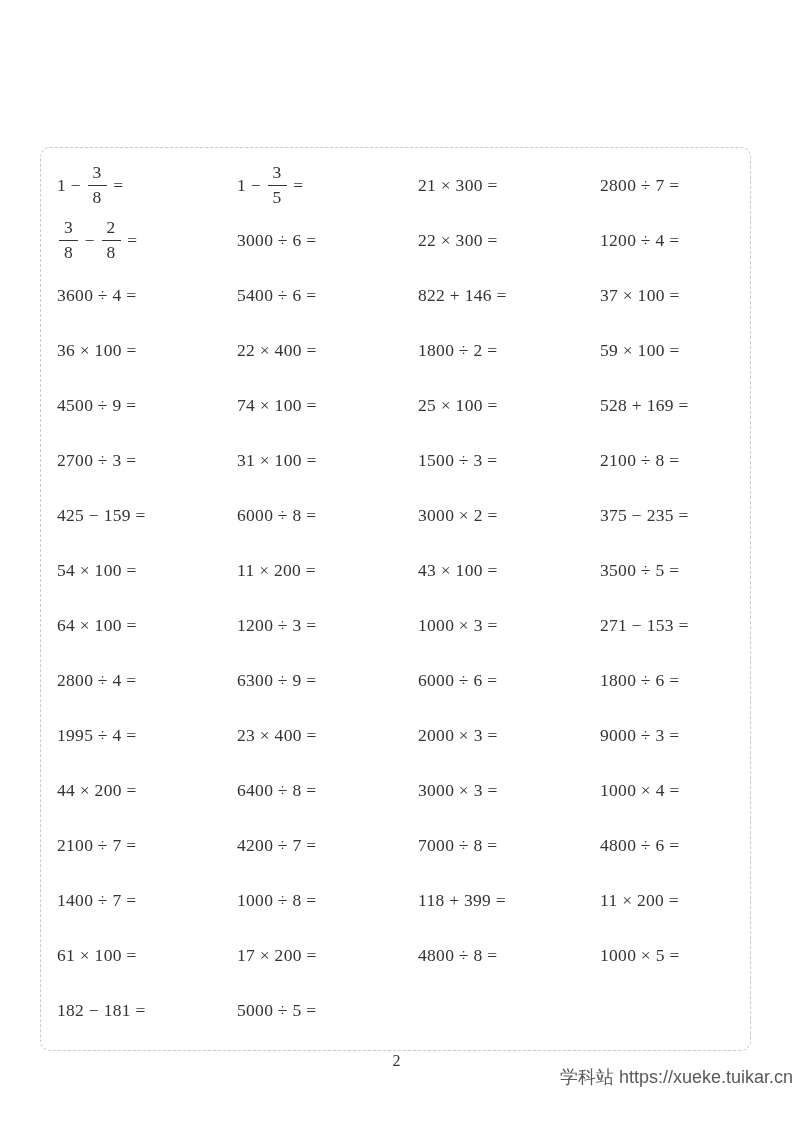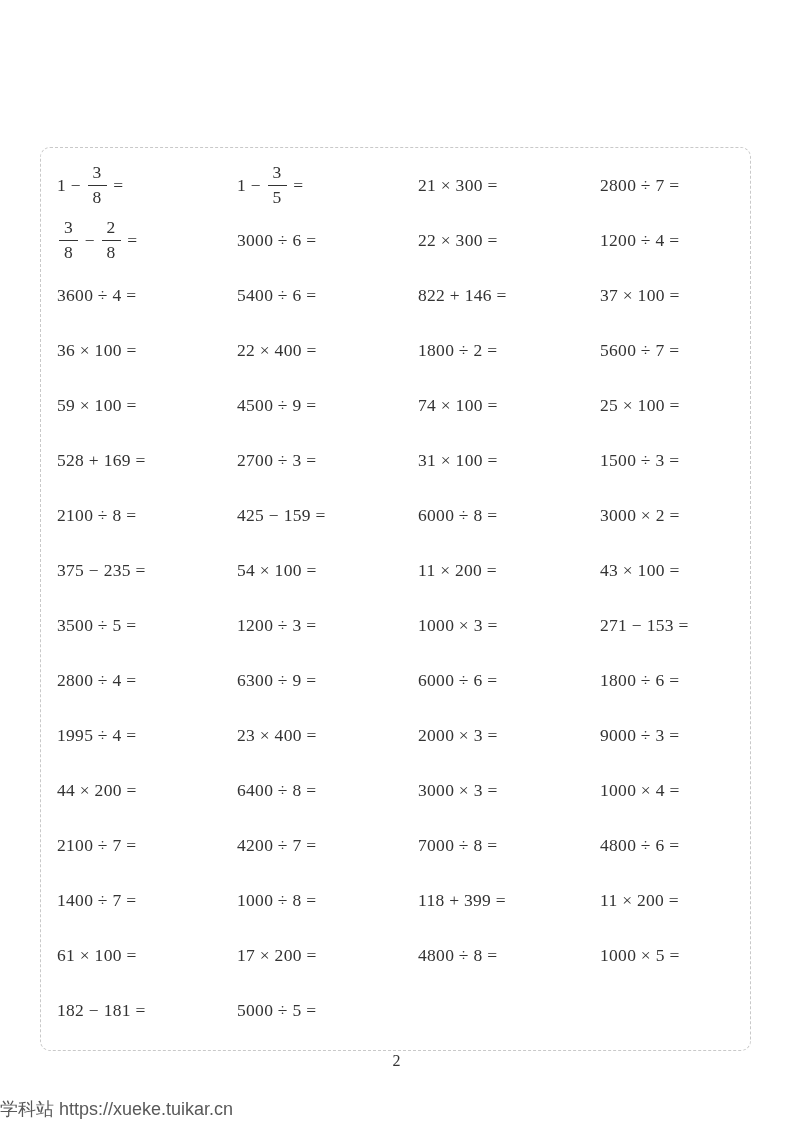--- a/index.html
+++ b/index.html
@@ -63,23 +63,23 @@
     top: 1053px;
     width: 100%;
     text-align: center;
     font-size: 16px;
     color: #333333;
     line-height: 1;
   }
   .site-footer {
     position: absolute;
     left: 0;
-    top: 1098px;
+    top: 1066px;
     width: 100%;
-    text-align: left;
+    text-align: right;
     font-family: "Liberation Sans", sans-serif;
     font-size: 18px;
     color: #595959;
     line-height: 1.3;
   }
 </style>
 </head>
 <body>
 
 <div class="sheet-box">
@@ -142,23 +142,20 @@
       <div class="problem">
         <span class="mtext">36 × 100 =</span>
       </div>
       <div class="problem">
         <span class="mtext">22 × 400 =</span>
       </div>
       <div class="problem">
         <span class="mtext">1800 ÷ 2 =</span>
       </div>
       <div class="problem">
-        <span class="mtext">5600 ÷ 7 =</span>
-      </div>
-      <div class="problem">
         <span class="mtext">59 × 100 =</span>
       </div>
       <div class="problem">
         <span class="mtext">4500 ÷ 9 =</span>
       </div>
       <div class="problem">
         <span class="mtext">74 × 100 =</span>
       </div>
       <div class="problem">
         <span class="mtext">25 × 100 =</span>
@@ -194,20 +191,23 @@
         <span class="mtext">54 × 100 =</span>
       </div>
       <div class="problem">
         <span class="mtext">11 × 200 =</span>
       </div>
       <div class="problem">
         <span class="mtext">43 × 100 =</span>
       </div>
       <div class="problem">
         <span class="mtext">3500 ÷ 5 =</span>
+      </div>
+      <div class="problem">
+        <span class="mtext">64 × 100 =</span>
       </div>
       <div class="problem">
         <span class="mtext">1200 ÷ 3 =</span>
       </div>
       <div class="problem">
         <span class="mtext">1000 × 3 =</span>
       </div>
       <div class="problem">
         <span class="mtext">271 − 153 =</span>
       </div>

